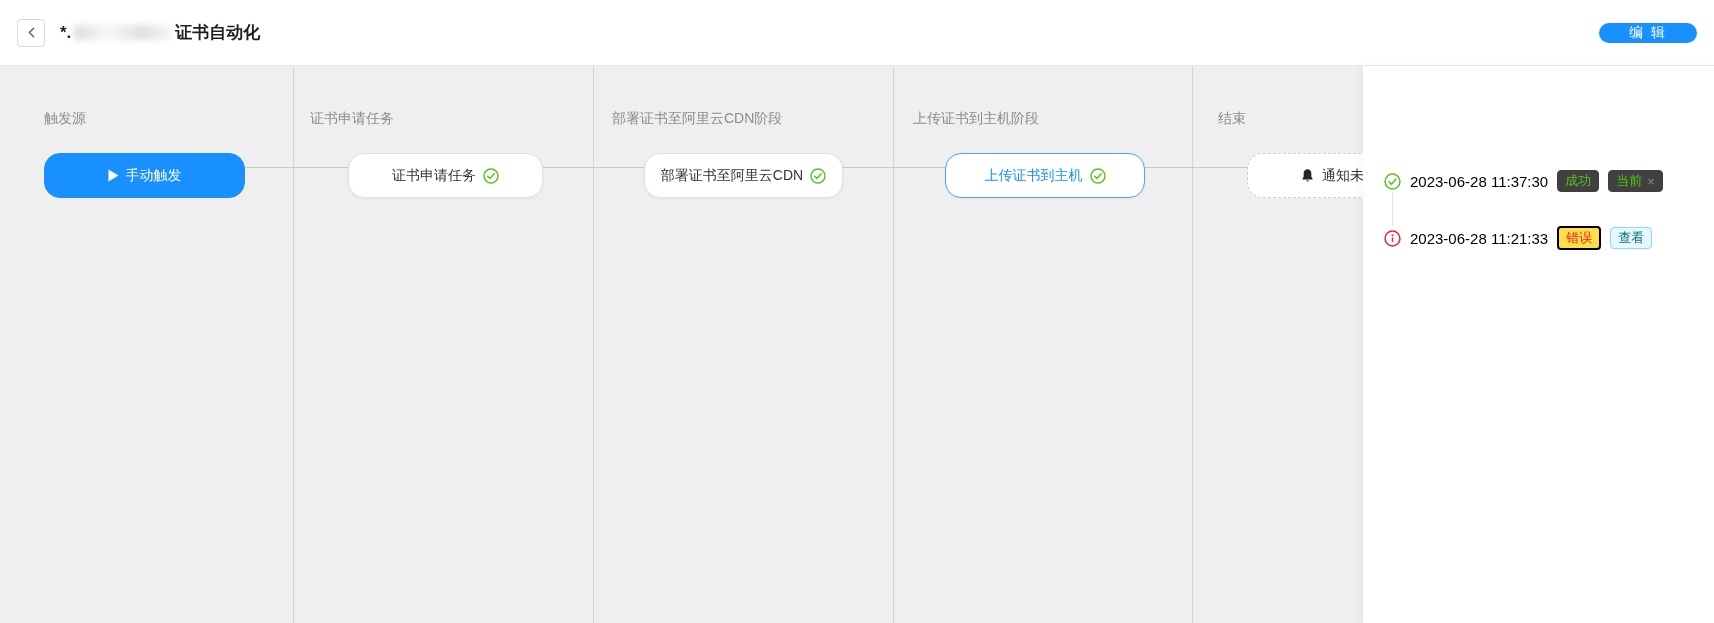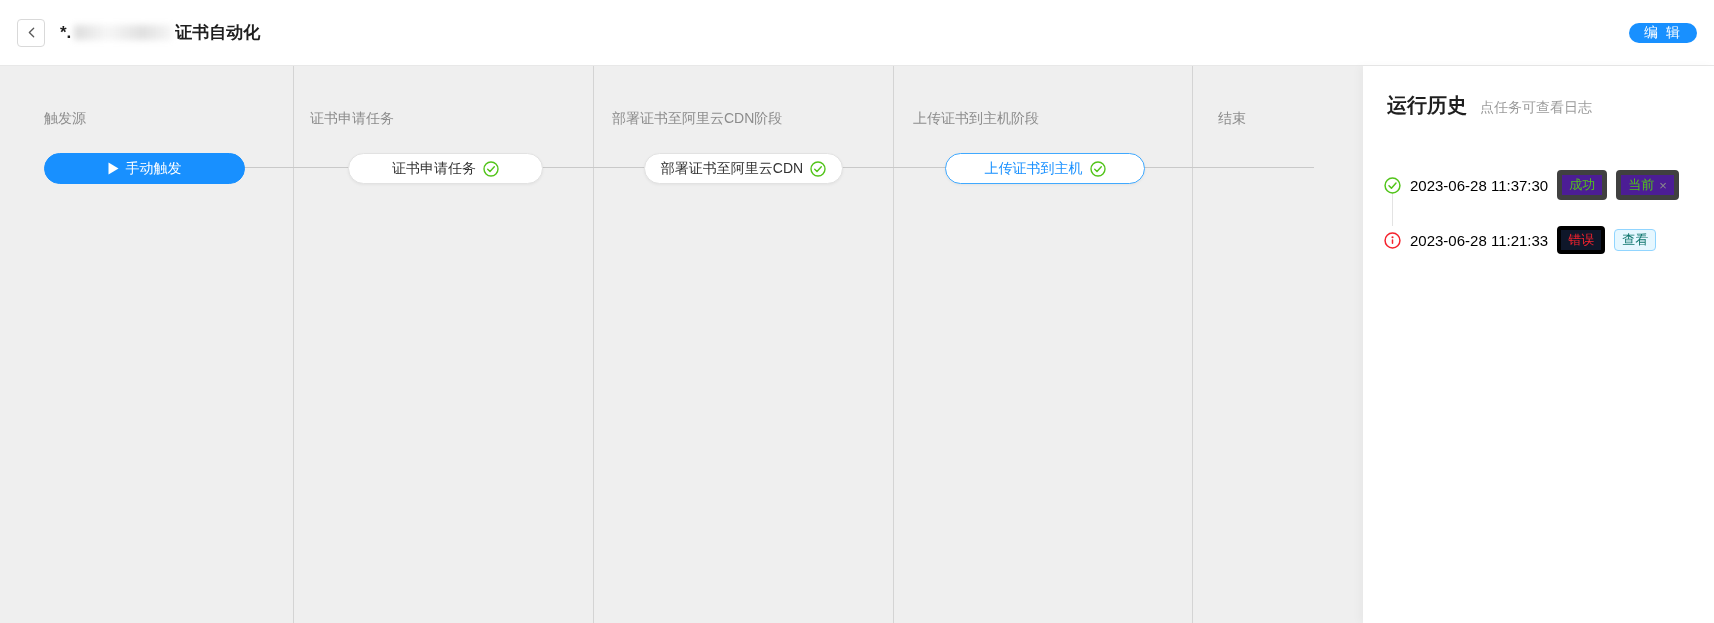--- a/index.html
+++ b/index.html
@@ -10,52 +10,52 @@
   
   .hdr { position:absolute; top:0; left:0; width:100%; height:66px; background:#fff;
          border-bottom:1px solid #e8e8e8; display:flex; align-items:center; padding:0 17px; }
   .back-btn { width:28px; height:28px; background:#fff; border:1px solid #d9d9d9; border-radius:4px;
               display:flex; align-items:center; justify-content:center; cursor:pointer; margin-right:15px; }
   .back-btn svg { width:13px; height:13px; }
   .page-title { display:flex; align-items:center; font-size:17px; font-weight:bold; color:#1f1f1f; }
   .redacted { display:inline-block; width:98px; height:15px; margin:0 3px;
               background:linear-gradient(90deg,rgba(130,130,130,.28),rgba(175,175,175,.10) 35%,rgba(130,130,130,.25) 70%,rgba(180,180,180,.12));
               filter:blur(3px); border-radius:2px; }
-  .edit-btn { margin-left:auto; height:20px; padding:0 15px; background:#1890ff; color:#fff;
+  .edit-btn { margin-left:auto; height:20px; padding:0 30px; background:#1890ff; color:#fff;
               border:none; border-radius:11px; font-size:14px; letter-spacing:2px; cursor:pointer; }
 
   
   .board { position:absolute; top:66px; left:0; right:0; bottom:0; background:#efefef; }
   .divider { position:absolute; top:0; bottom:0; width:1px; background:#d4d4d4; }
   .col-title { position:absolute; top:44px; font-size:14px; color:#8c8c8c; white-space:nowrap; }
   .flow-line { position:absolute; top:101px; left:144px; width:1170px; height:1px; background:#c9c9c9; }
 
-  .node { position:absolute; top:87px; height:31px; border-radius:16px; display:flex; align-items:center;
+  .node { position:absolute; top:87px; height:45px; border-radius:16px; display:flex; align-items:center;
           justify-content:center; gap:7px; font-size:14px; cursor:pointer; white-space:nowrap; z-index:1; }
   .node svg { flex:0 0 auto; }
   .node-primary { background:#1890ff; border:1px solid #1890ff; color:#fff; }
   .node-plain   { background:#fff; border:1px solid #e2e2e2; color:#333; box-shadow:0 1px 3px rgba(0,0,0,.05); }
   .node-active  { background:#fff; border:1px solid #40a9ff; color:#1890ff; box-shadow:0 1px 3px rgba(0,0,0,.05); }
   .node-pending { background:#fff; border:1px dashed #cfcfcf; color:#333; padding-right:22px; }
 
   
   .panel { position:absolute; top:0; bottom:0; left:1363px; right:0; background:#fff; z-index:2;
            box-shadow:-4px 0 8px rgba(0,0,0,.03); }
   .panel-head { position:absolute; top:26px; left:24px; display:flex; align-items:baseline; gap:13px; white-space:nowrap; }
   .panel-title { font-size:20px; font-weight:bold; color:#1f1f1f; }
   .panel-sub { font-size:14px; color:#9b9b9b; }
   .timeline-dash { position:absolute; left:29px; top:126px; height:34px; width:0; border-left:1px solid #e3e3e3; }
   .entry { position:absolute; left:21px; display:flex; align-items:center; gap:9px; cursor:pointer; }
   .entry-1 { top:104px; }
   .entry-2 { top:160px; }
   .entry svg { flex:0 0 auto; }
   .ts { font-size:15px; color:#000000; white-space:nowrap; }
   .tag { font-size:13px; line-height:18px; padding:1px 7px; border-radius:4px; white-space:nowrap; display:inline-flex; align-items:center; gap:5px; }
-  .tag-green { background:#4c1d95; border:5px solid #404040; color:#52c41a;text-align:right; }
-  .tag-red   { background:#0f172a; border:4px solid #000000; color:#f5222d; }
+  .tag-green { background:#404040; border:1px solid #404040; color:#52c41a;text-align:right; }
+  .tag-red   { background:#fde047; border:2px solid #000000; color:#f5222d; }
   .tag-blue  { background:#e6f7ff; border:1px solid #91d5ff; color:#0f766e; cursor:pointer; }
   .tag-close { color:#8c8c8c; font-size:13px; cursor:pointer; line-height:1; }
 </style>
 </head>
 <body>
 
 <div class="app">
 
   <div class="hdr">
     <button class="back-btn">
@@ -109,26 +109,29 @@
     </button>
 
     <button class="node node-active" style="left:945px; width:200px;">
       <span>上传证书到主机</span>
       <svg width="16" height="16" viewBox="0 0 16 16">
         <circle cx="8" cy="8" r="7" fill="none" stroke="#52c41a" stroke-width="1.4"></circle>
         <path d="M4.7 8.3 L7 10.5 L11.3 5.7" fill="none" stroke="#52c41a" stroke-width="1.4" stroke-linecap="round" stroke-linejoin="round"></path>
       </svg>
     </button>
 
+    <button class="node node-pending" style="left:1247px; width:192px;">
+      <svg width="15" height="16" viewBox="0 0 16 17">
+        <path d="M8 1.2 C5.5 1.2 3.9 3.1 3.9 5.6 L3.9 9.2 L2.6 11.4 L2.6 12.2 L13.4 12.2 L13.4 11.4 L12.1 9.2 L12.1 5.6 C12.1 3.1 10.5 1.2 8 1.2 Z" fill="#262626"></path>
+        <path d="M6.4 13.4 a1.7 1.7 0 0 0 3.2 0 Z" fill="#262626"></path>
+      </svg>
+      <span>通知未</span>
+    </button>
 
     <aside class="panel">
-      <div class="panel-head">
-        <span class="panel-title">运行历史</span>
-        <span class="panel-sub">点任务可查看日志</span>
-      </div>
 
       <div class="timeline-dash"></div>
 
       <div class="entry entry-1">
         <svg width="17" height="17" viewBox="0 0 16 16">
           <circle cx="8" cy="8" r="7" fill="none" stroke="#52c41a" stroke-width="1.4"></circle>
           <path d="M4.7 8.3 L7 10.5 L11.3 5.7" fill="none" stroke="#52c41a" stroke-width="1.4" stroke-linecap="round" stroke-linejoin="round"></path>
         </svg>
         <span class="ts">2023-06-28 11:37:30</span>
         <span class="tag tag-green">成功</span>

